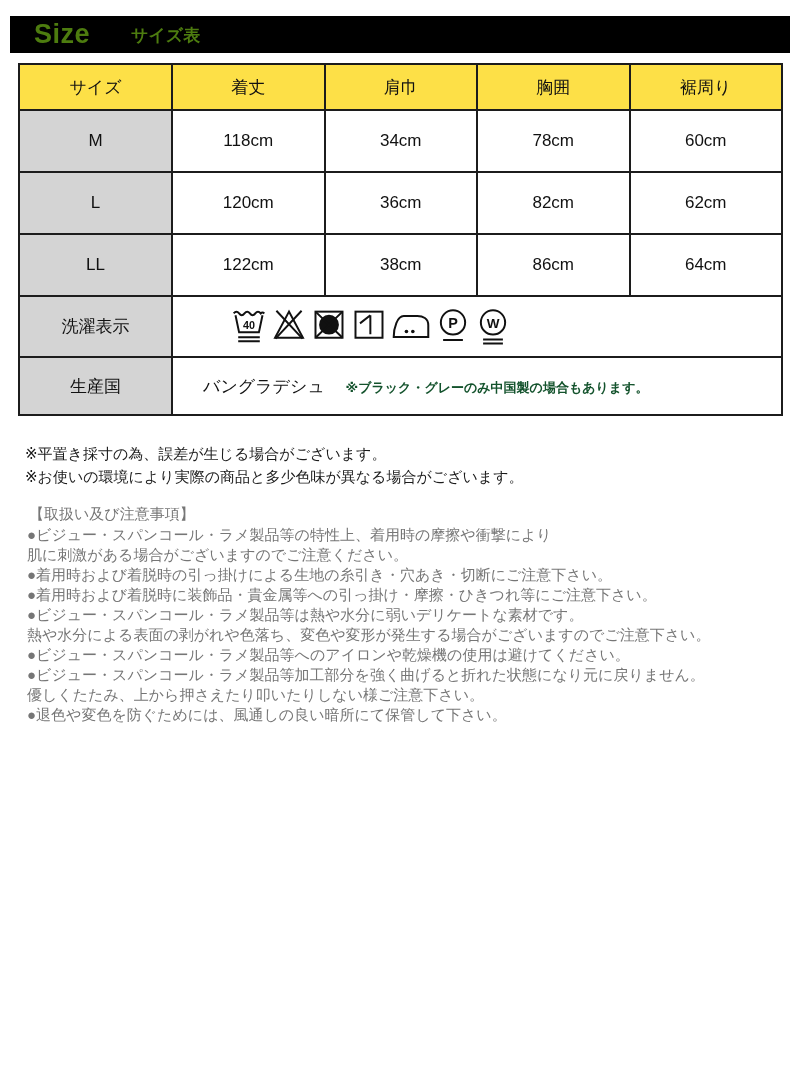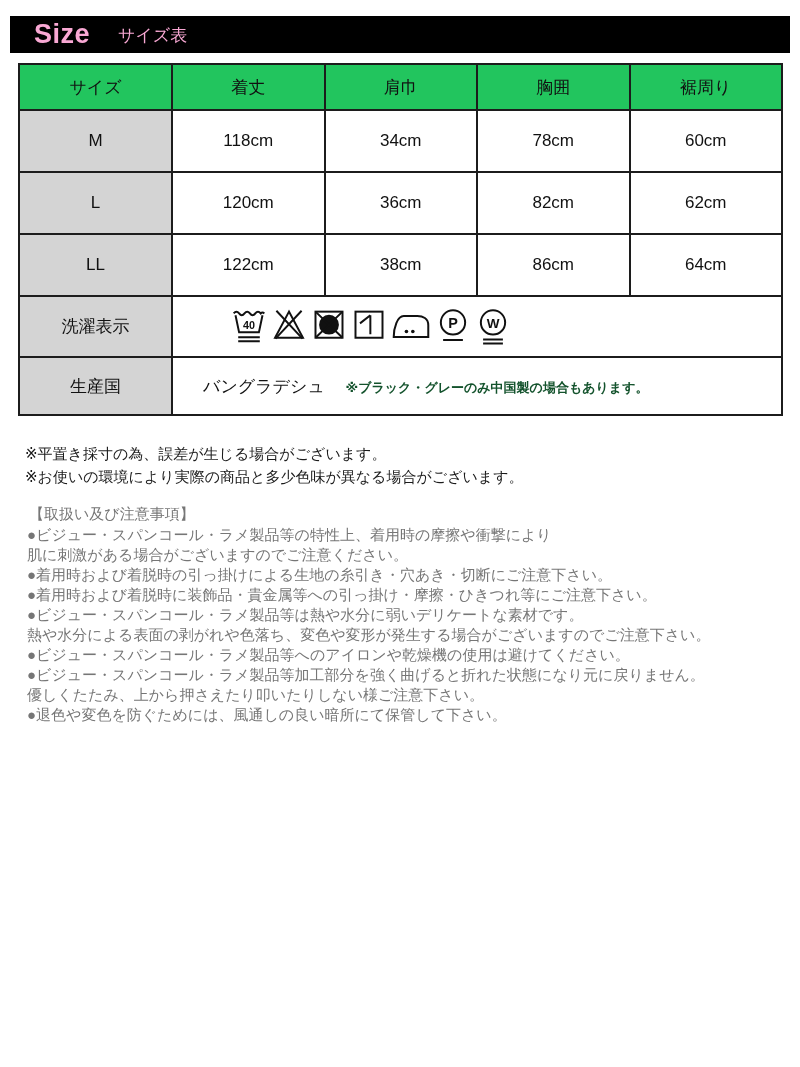--- a/index.html
+++ b/index.html
@@ -10,41 +10,42 @@
     color:#1b1b1b;
     overflow:hidden;
   }
   .page { width:800px; position:relative; }
 
   
   .title-bar {
     margin:16px 10px 10px 10px;
     height:37px;
     background:#000000;
-    color:#f9a8d4;
+    color:#4d7c0f;
     display:flex;
     align-items:center;
     padding-left:24px;
+    gap:6px;
   }
   .title-en { font-size:27px; font-weight:700; letter-spacing:0.5px; }
-  .title-ja { font-size:17px; margin-left:28px; margin-top:2px; }
+  .title-ja { font-size:17px; margin-left:35px; margin-top:2px;font-weight:bold; }
 
   
   table { border-collapse:collapse; }
   .size-table { margin-left:18px; width:765px; table-layout:fixed; }
   .size-table th, .size-table td {
     border:2px solid #1c1c1c;
     font-size:17px;
     font-weight:400;
     text-align:center;
     vertical-align:middle;
     color:#111;
   }
   .size-table .lbl { background:#d4d4d4; width:153px; }
-  .size-table tr.head th { background:#22c55e; height:46px; }
+  .size-table tr.head th { background:#fde047; height:46px; }
   .size-table tr.szrow th, .size-table tr.szrow td { height:62px; }
   .size-table tr.material th, .size-table tr.material td { height:62px; }
   .size-table tr.care th, .size-table tr.care td { height:61px; }
   .size-table tr.origin th, .size-table tr.origin td { height:58px; }
   .size-table td.left { text-align:left; padding-left:30px; }
   .origin-note { font-size:13px; font-weight:700; margin-left:16px; color:#14532d; }
 
   
   .care-icons { display:flex; align-items:center; gap:4px; padding-left:28px; }
   .care-icons svg { display:block; }

